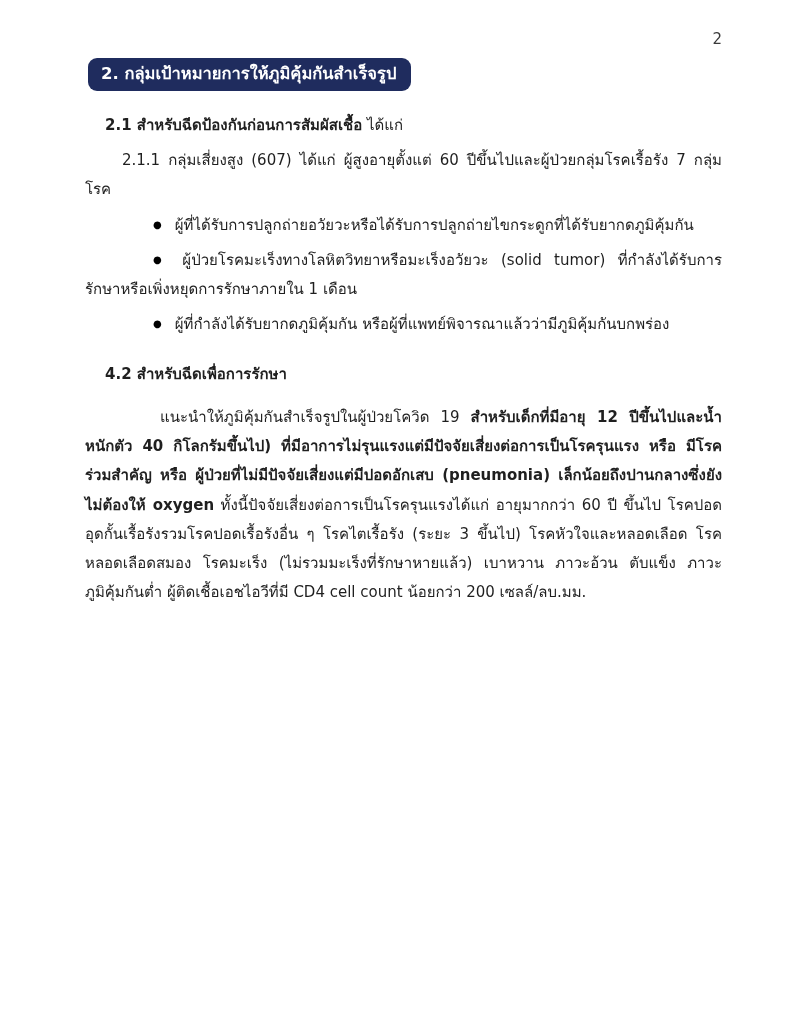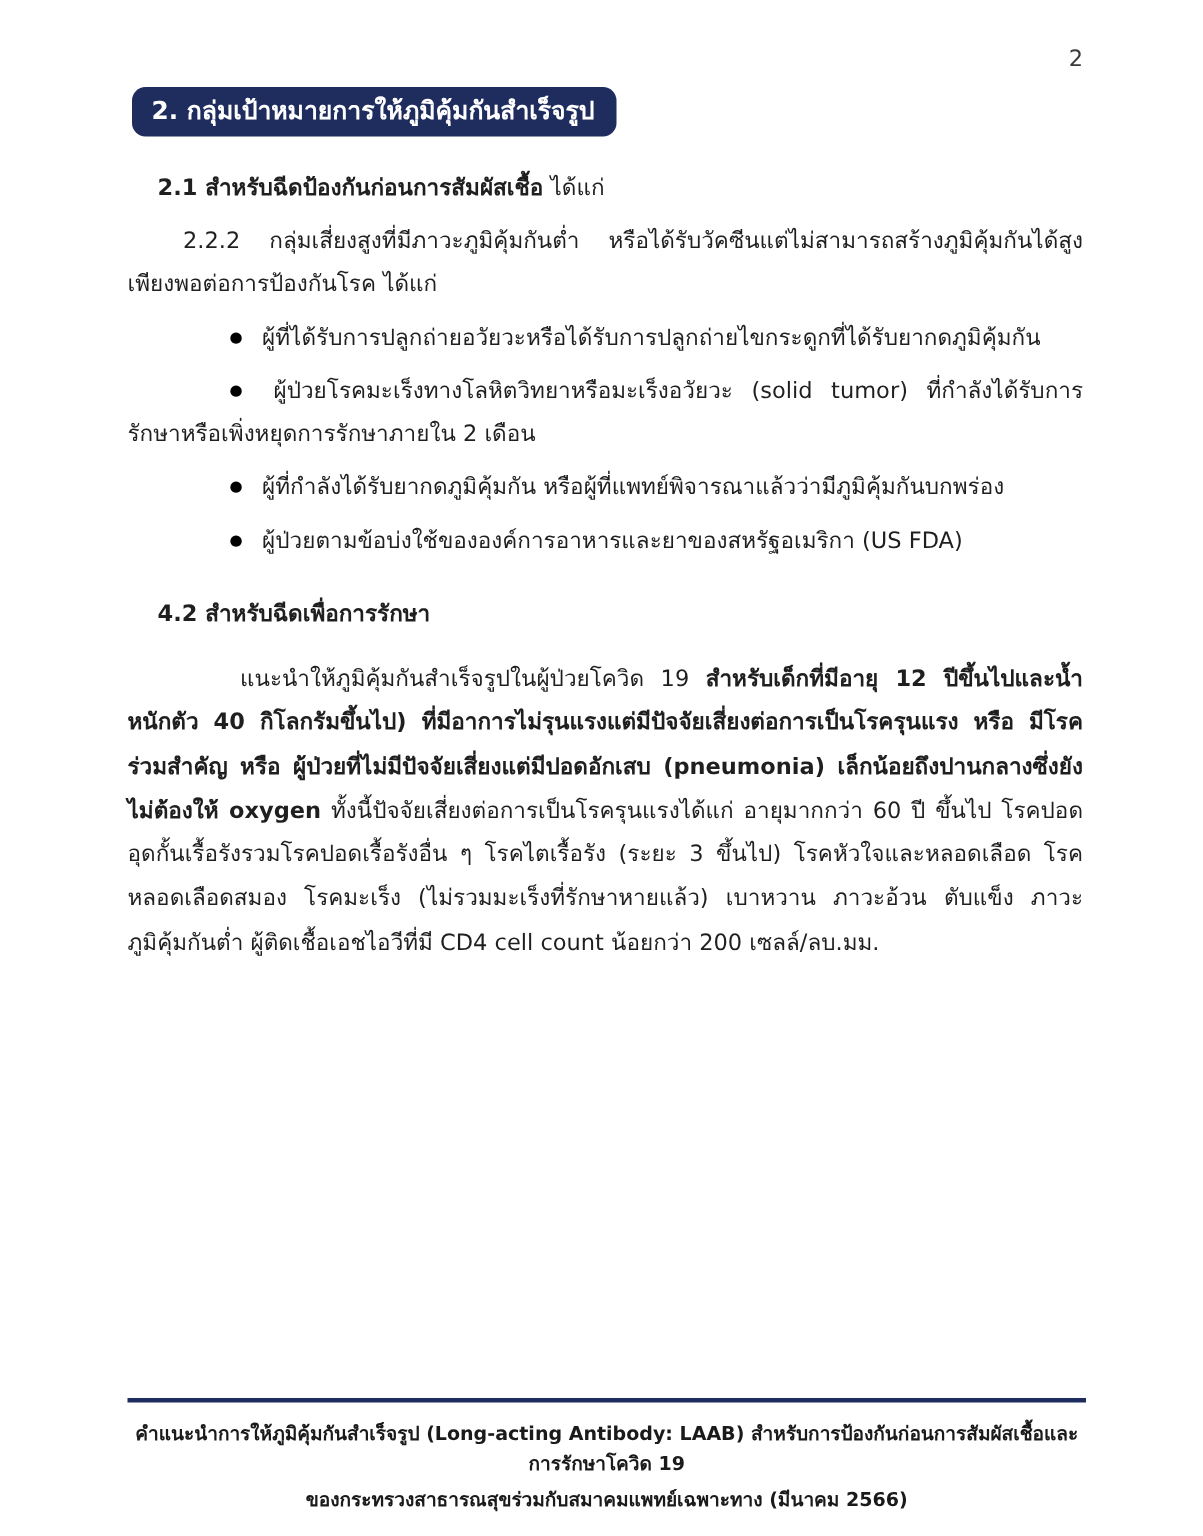--- a/index.html
+++ b/index.html
@@ -78,43 +78,37 @@
   <div class="page-number">2</div>
 
   <div class="section-banner">
     <span>2. กลุ่มเป้าหมายการให้ภูมิคุ้มกันสำเร็จรูป</span>
   </div>
 
   <div class="content">
 
     <p class="subheading"><span class="b">2.1 สำหรับฉีดป้องกันก่อนการสัมผัสเชื้อ</span><span> ได้แก่</span></p>
 
+    <p class="numbered">2.1.1 กลุ่มเสี่ยงสูง (607) ได้แก่ ผู้สูงอายุตั้งแต่ 60 ปีขึ้นไปและผู้ป่วยกลุ่มโรคเรื้อรัง 7 กลุ่มโรค</p>
 
-    <p class="numbered">2.2.2 กลุ่มเสี่ยงสูงที่มีภาวะภูมิคุ้มกันต่ำ หรือได้รับวัคซีนแต่ไม่สามารถสร้างภูมิคุ้มกันได้สูงเพียงพอต่อการป้องกันโรค ได้แก่</p>
 
     <p class="bullet"><span class="dot">●</span><span>ผู้ที่ได้รับการปลูกถ่ายอวัยวะหรือได้รับการปลูกถ่ายไขกระดูกที่ได้รับยากดภูมิคุ้มกัน</span></p>
 
-    <p class="bullet"><span class="dot">●</span><span>ผู้ป่วยโรคมะเร็งทางโลหิตวิทยาหรือมะเร็งอวัยวะ (solid tumor) ที่กำลังได้รับการรักษาหรือเพิ่งหยุดการรักษาภายใน 2 เดือน</span></p>
+    <p class="bullet"><span class="dot">●</span><span>ผู้ป่วยโรคมะเร็งทางโลหิตวิทยาหรือมะเร็งอวัยวะ (solid tumor) ที่กำลังได้รับการรักษาหรือเพิ่งหยุดการรักษาภายใน 1 เดือน</span></p>
 
 
 
     <p class="bullet"><span class="dot">●</span><span>ผู้ที่กำลังได้รับยากดภูมิคุ้มกัน หรือผู้ที่แพทย์พิจารณาแล้วว่ามีภูมิคุ้มกันบกพร่อง</span></p>
 
-    <p class="bullet"><span class="dot">●</span><span>ผู้ป่วยตามข้อบ่งใช้ขององค์การอาหารและยาของสหรัฐอเมริกา (US FDA)</span></p>
 
 
     <div class="spacer-sm"></div>
 
     <p class="subheading b">4.2 สำหรับฉีดเพื่อการรักษา</p>
 
     <div class="spacer-sm"></div>
 
     <p class="para"><span>แนะนำให้ภูมิคุ้มกันสำเร็จรูปในผู้ป่วยโควิด 19 </span><span class="b">สำหรับเด็กที่มีอายุ 12 ปีขึ้นไปและน้ำหนักตัว 40 กิโลกรัมขึ้นไป) ที่มีอาการไม่รุนแรงแต่มีปัจจัยเสี่ยงต่อการเป็นโรครุนแรง หรือ มีโรคร่วมสำคัญ หรือ ผู้ป่วยที่ไม่มีปัจจัยเสี่ยงแต่มีปอดอักเสบ (pneumonia) เล็กน้อยถึงปานกลางซึ่งยังไม่ต้องให้ oxygen</span><span> ทั้งนี้ปัจจัยเสี่ยงต่อการเป็นโรครุนแรงได้แก่ อายุมากกว่า 60 ปี ขึ้นไป โรคปอดอุดกั้นเรื้อรังรวมโรคปอดเรื้อรังอื่น ๆ โรคไตเรื้อรัง (ระยะ 3 ขึ้นไป) โรคหัวใจและหลอดเลือด โรคหลอดเลือดสมอง โรคมะเร็ง (ไม่รวมมะเร็งที่รักษาหายแล้ว) เบาหวาน ภาวะอ้วน ตับแข็ง ภาวะภูมิคุ้มกันต่ำ ผู้ติดเชื้อเอชไอวีที่มี CD4 cell count น้อยกว่า 200 เซลล์/ลบ.มม.</span></p>
 
   </div>
 
-  <div class="footer">
-    <div class="footer-rule"></div>
-    <p>คำแนะนำการให้ภูมิคุ้มกันสำเร็จรูป (Long-acting Antibody: LAAB) สำหรับการป้องกันก่อนการสัมผัสเชื้อและการรักษาโควิด 19</p>
-    <p>ของกระทรวงสาธารณสุขร่วมกับสมาคมแพทย์เฉพาะทาง (มีนาคม 2566)</p>
-  </div>
 
 </div>
 
 </body></html>

